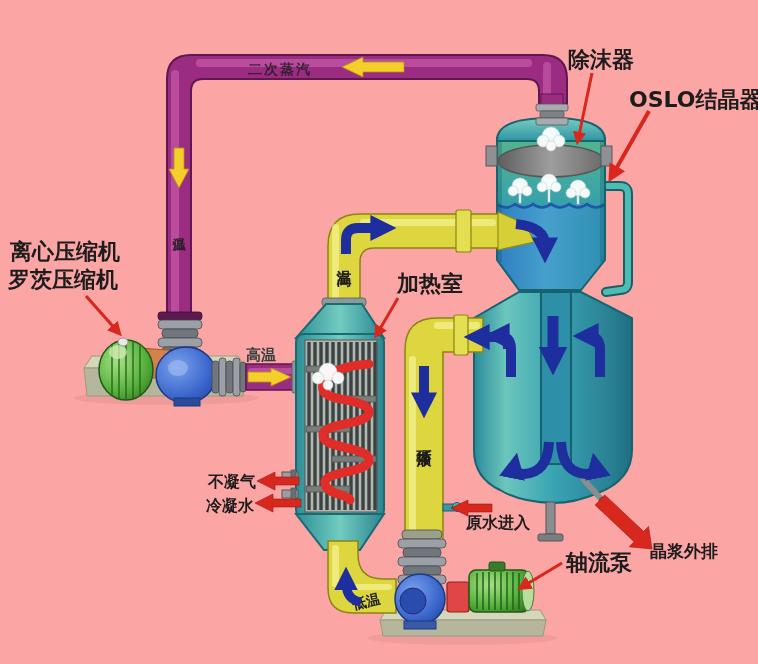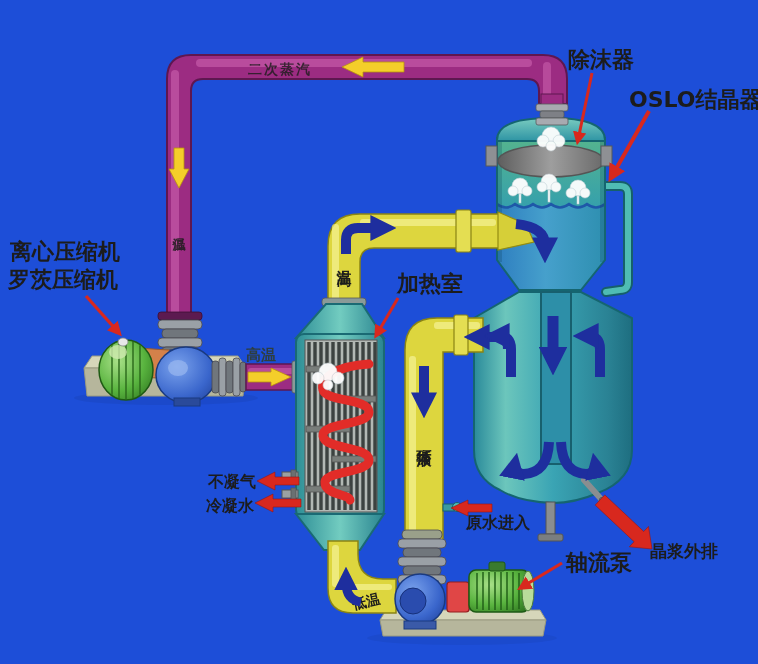--- a/index.html
+++ b/index.html
@@ -1,16 +1,16 @@
 <!DOCTYPE html>
 <html><head>
 <meta charset="utf-8">
 <style>
   html,body{margin:0;padding:0;background:#ffffff;}
-  .stage{position:relative;width:758px;height:664px;background:#1d4ed8;overflow:hidden;font-family:"DejaVu Sans","Liberation Sans",sans-serif;}
+  .stage{position:relative;width:758px;height:664px;background:#fca5a5;overflow:hidden;font-family:"DejaVu Sans","Liberation Sans",sans-serif;}
   svg{display:block;}
   text{font-family:"DejaVu Sans","Liberation Sans",sans-serif;fill:#1c1c1c;}
   .lbl{font-weight:bold;font-size:22px;}
   .lbl-sm{font-weight:bold;font-size:16px;}
   .pipe-tag{font-weight:bold;font-size:15px;fill:#2e3e3e;}
   .vtext{writing-mode:vertical-rl;text-orientation:upright;}
 </style>
 </head>
 <body>
 

